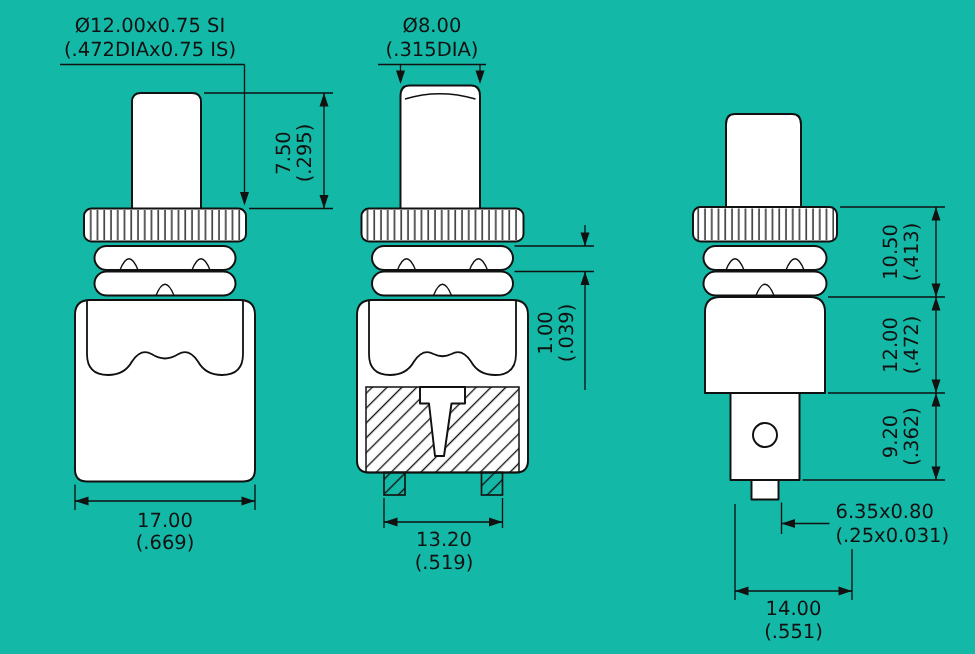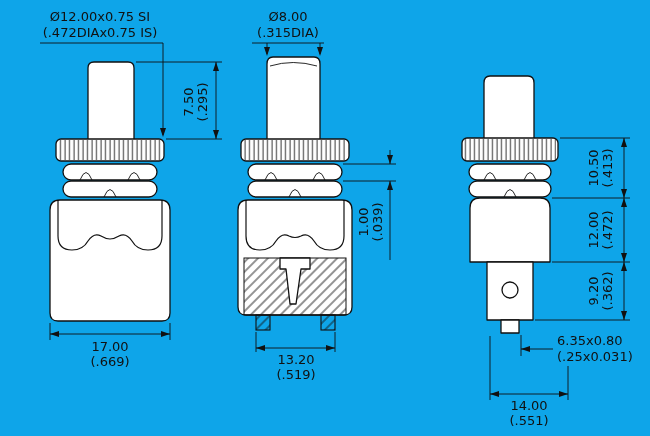--- a/index.html
+++ b/index.html
@@ -1,16 +1,16 @@
 <!DOCTYPE html>
 <html><head>
 <meta charset="utf-8">
 <style>
   html,body{margin:0;padding:0;background:#ffffff;}
-  .page{width:650px;height:436px;background:#0ea5e9;position:relative;overflow:hidden;}
+  .page{width:650px;height:436px;background:#14b8a6;position:relative;overflow:hidden;}
   svg{display:block;}
   svg text{font-family:"DejaVu Sans",sans-serif;font-size:13px;fill:#111;}
   .outline{fill:#ffffff;stroke:#111;stroke-width:1.3;stroke-linejoin:round;}
   .thin{fill:none;stroke:#111;stroke-width:0.9;}
   .wire{fill:none;stroke:#111;stroke-width:1.2;stroke-linejoin:round;}
   .arrow{fill:#111;stroke:none;}
 </style>
 </head>
 <body>
 

